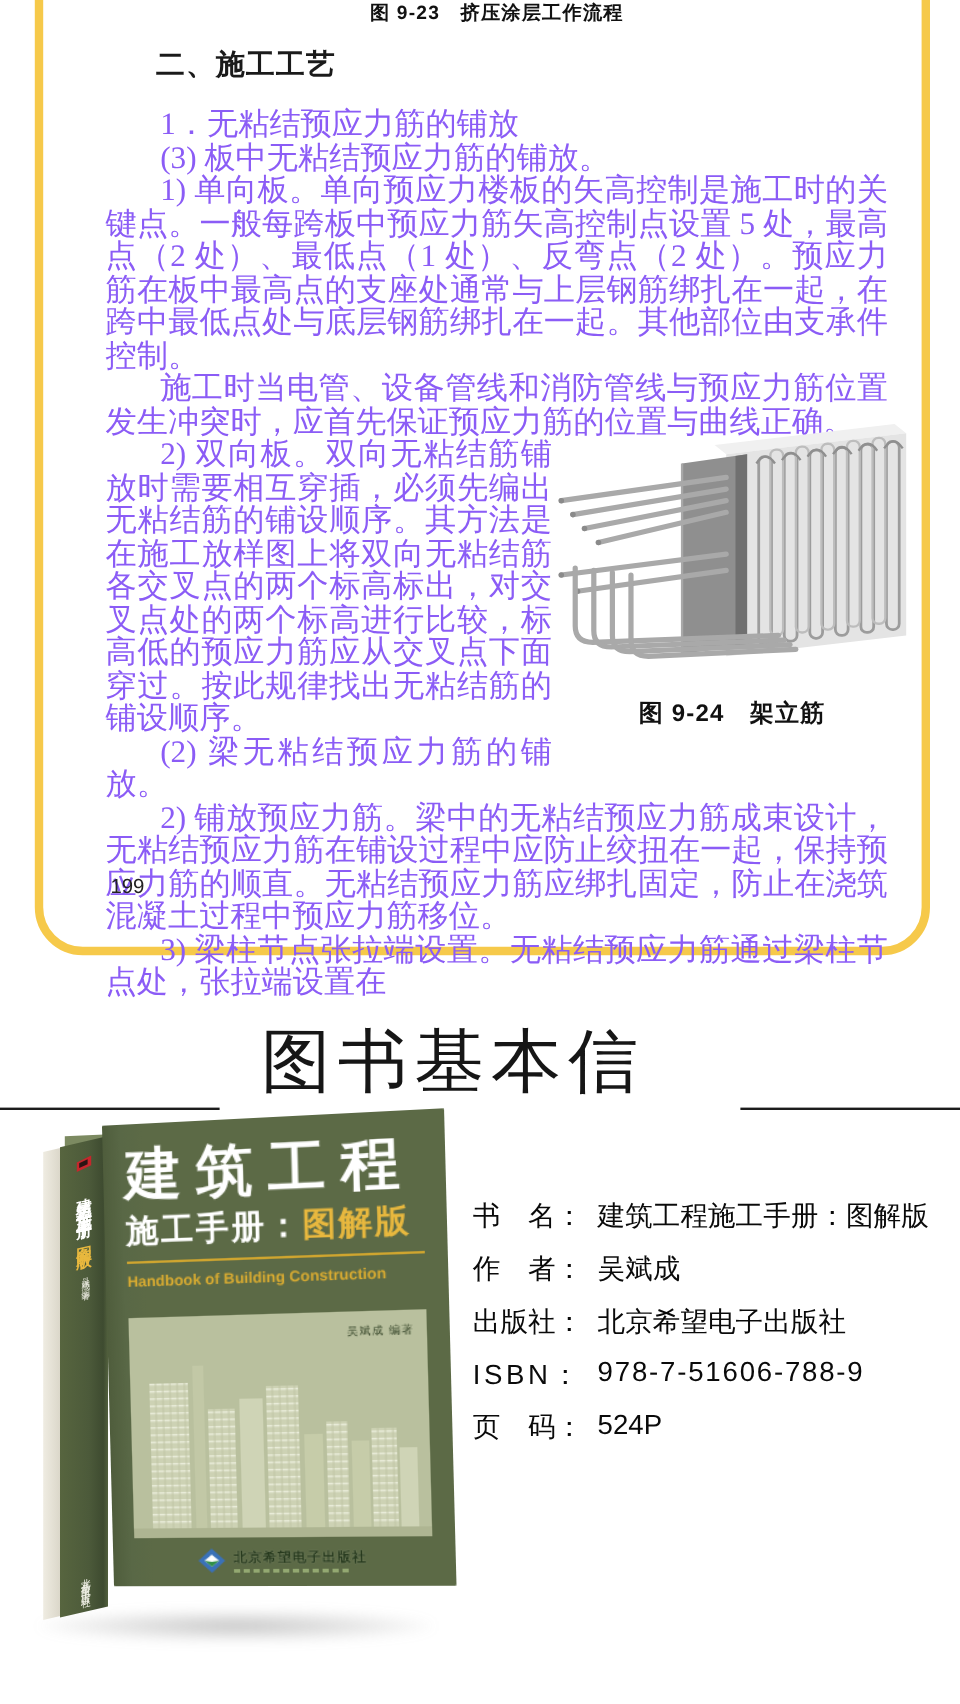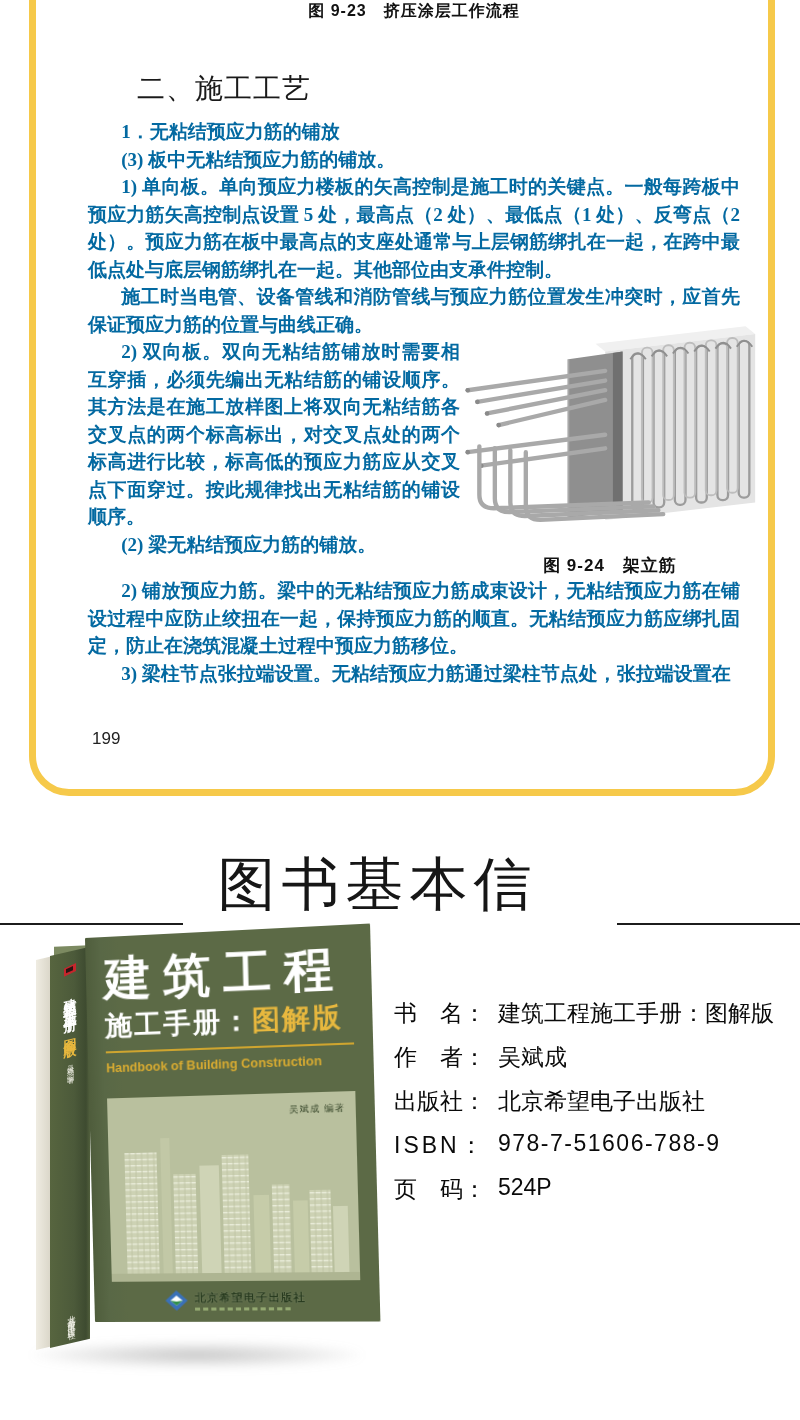--- a/index.html
+++ b/index.html
@@ -4,31 +4,31 @@
 <style>
   html,body{margin:0;padding:0;background:#fff;}
   .canvas{position:relative;width:800px;height:1420px;background:#fff;overflow:hidden;
           font-family:"Liberation Serif","DejaVu Serif",serif;color:#1a1a1a;}
 
   
   .page-card{position:absolute;left:29px;top:-62px;width:732px;height:844px;
              border:7px solid #F6C94A;border-radius:40px;background:#fff;}
   .page-inner{position:relative;height:100%;padding:56px 28px 0 52px;box-sizing:border-box;}
   .top-caption{text-align:center;font-family:"Liberation Sans","DejaVu Sans",sans-serif;
-               font-weight:bold;font-size:16px;color:#111;margin-bottom:48px;letter-spacing:1px;}
-  .sec-head{margin:0 0 10px 0;font-family:"Liberation Sans","DejaVu Sans",sans-serif;
-            font-weight:normal;font-size:28px;text-indent:1.75em;letter-spacing:1px;}
-  .body{margin:0;font-size:19px;line-height:27.5px;text-align:justify;color:#0369a1;font-weight:bold;}
+               font-weight:bold;font-size:16px;color:#111;margin-bottom:16px;letter-spacing:1px;}
+  .sec-head{margin:0 0 20px 0;font-family:"Liberation Sans","DejaVu Sans",sans-serif;
+            font-weight:bold;font-size:24px;text-indent:1.75em;letter-spacing:1px;}
+  .body{margin:0;font-size:26px;line-height:27.5px;text-align:justify;color:#8b5cf6;}
   .ind{text-indent:1.75em;}
   .wrap-row{display:flex;align-items:flex-start;}
   .wrap-left{width:372px;flex:0 0 372px;}
   .fig{flex:1;margin:-30px 0 0 0;display:flex;flex-direction:column;align-items:center;}
   .fig svg{display:block;}
   .fig figcaption{margin-top:8px;font-family:"Liberation Sans","DejaVu Sans",sans-serif;
-                  font-weight:bold;font-size:17px;color:#111;letter-spacing:1px;}
+                  font-weight:bold;font-size:20px;color:#111;letter-spacing:1px;}
   .page-num{position:absolute;left:56px;bottom:40px;font-family:"Liberation Sans","DejaVu Sans",sans-serif;
             font-size:17px;color:#222;}
 
   
   .info-header{position:absolute;top:846px;left:0;width:800px;display:flex;align-items:center;
                justify-content:center;gap:34px;font-family:"Liberation Sans","DejaVu Sans",sans-serif;}
   .info-header h2{margin:0;font-size:58px;font-weight:normal;letter-spacing:6px;color:#161616;}
   .hline{width:193px;height:2px;background:#1c1c1c;}
 
   

